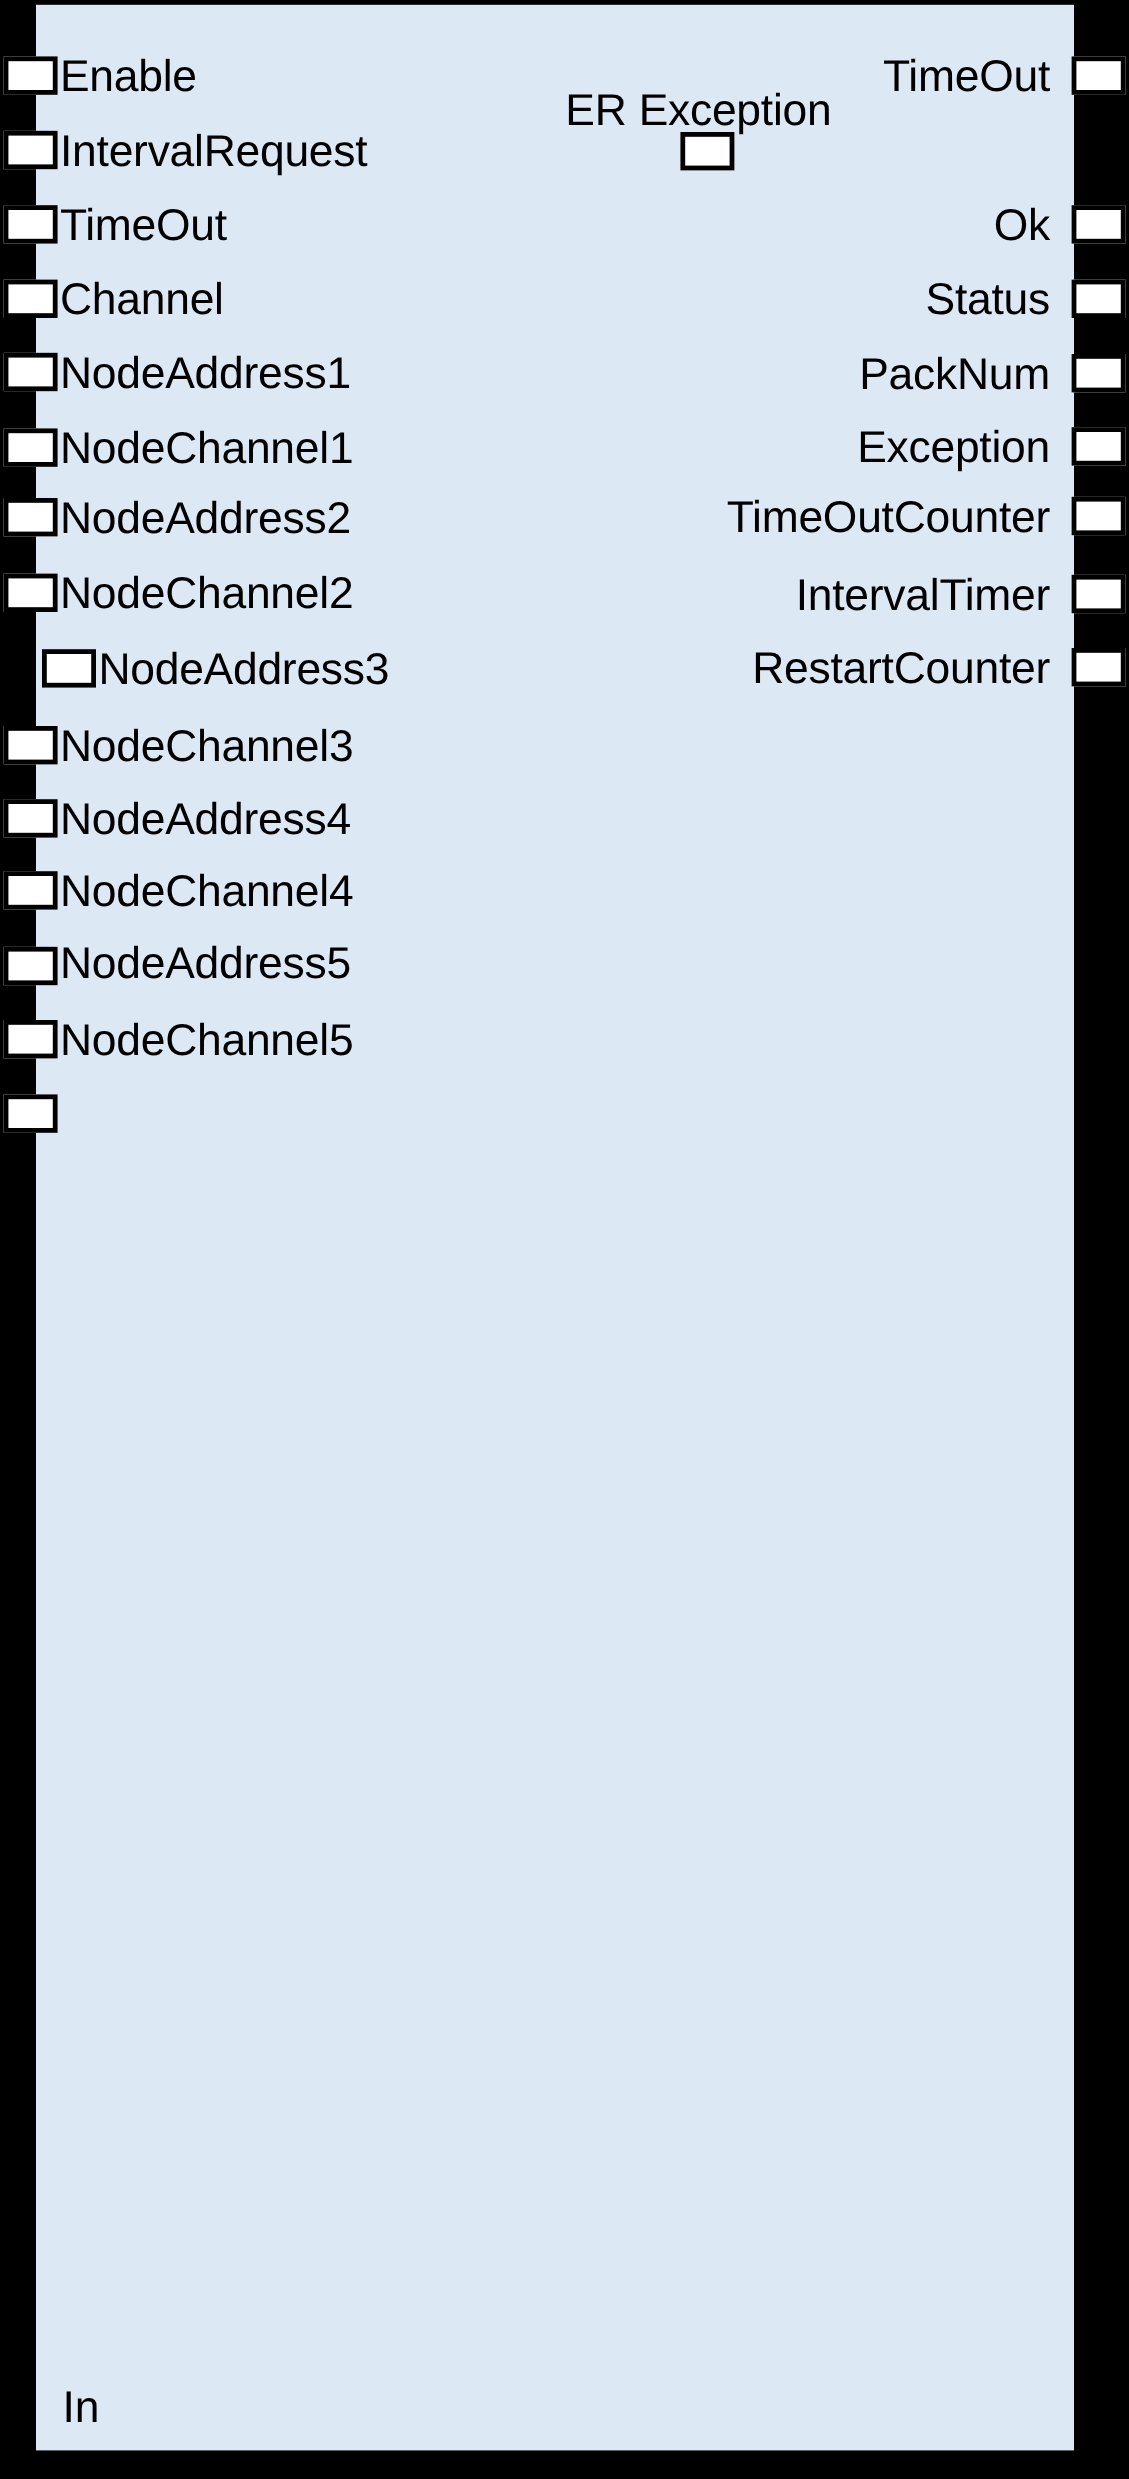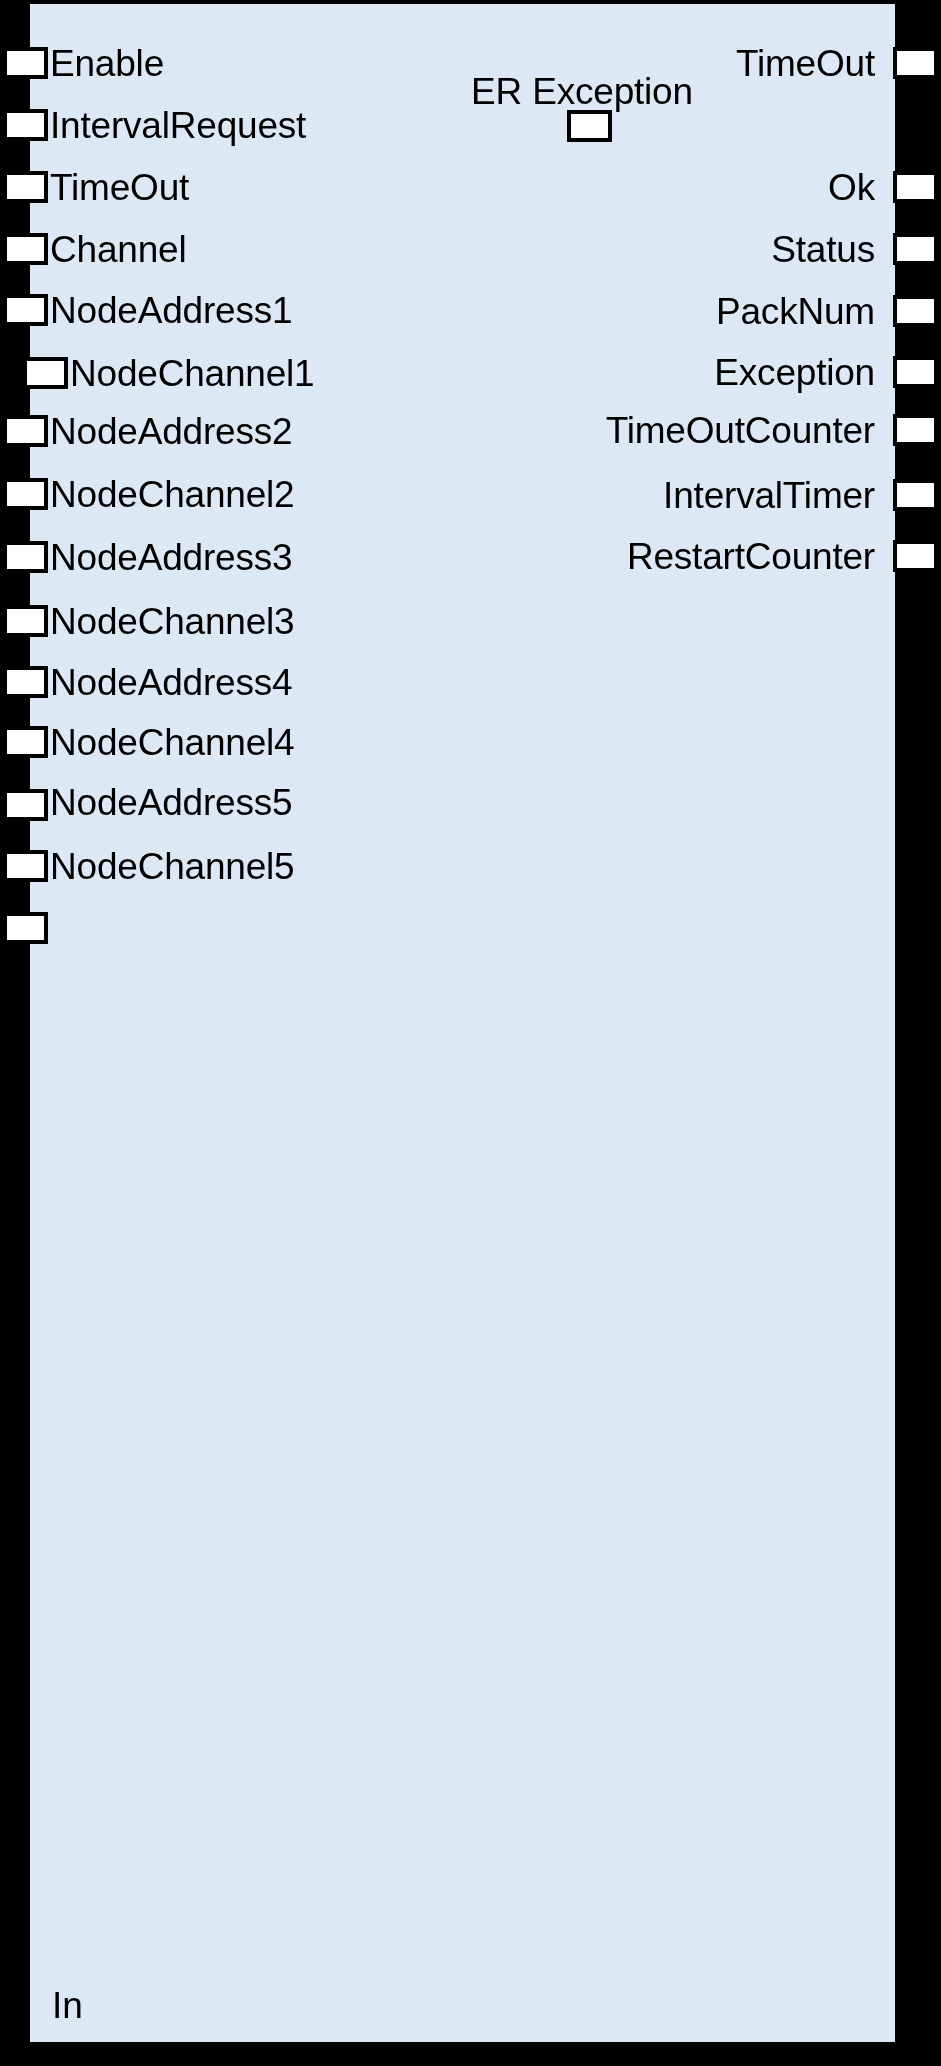--- a/index.html
+++ b/index.html
@@ -121,36 +121,36 @@
   <div class="pin-row input" style="top:212px;">
     <div class="pin-box"></div>
     <span class="pin-label">Channel</span>
   </div>
 
   <div class="pin-row input" style="top:273px;">
     <div class="pin-box"></div>
     <span class="pin-label">NodeAddress1</span>
   </div>
 
-  <div class="pin-row input" style="top:336px;padding-left:20px;">
+  <div class="pin-row input" style="top:336px;">
     <div class="pin-box"></div>
     <span class="pin-label">NodeChannel1</span>
   </div>
 
   <div class="pin-row input" style="top:394px;">
     <div class="pin-box"></div>
     <span class="pin-label">NodeAddress2</span>
   </div>
 
   <div class="pin-row input" style="top:457px;">
     <div class="pin-box"></div>
     <span class="pin-label">NodeChannel2</span>
   </div>
 
-  <div class="pin-row input" style="top:520px;">
+  <div class="pin-row input" style="top:520px;padding-left:32px;">
     <div class="pin-box"></div>
     <span class="pin-label">NodeAddress3</span>
   </div>
 
   <div class="pin-row input" style="top:584px;">
     <div class="pin-box"></div>
     <span class="pin-label">NodeChannel3</span>
   </div>
 
   <div class="pin-row input" style="top:645px;">

